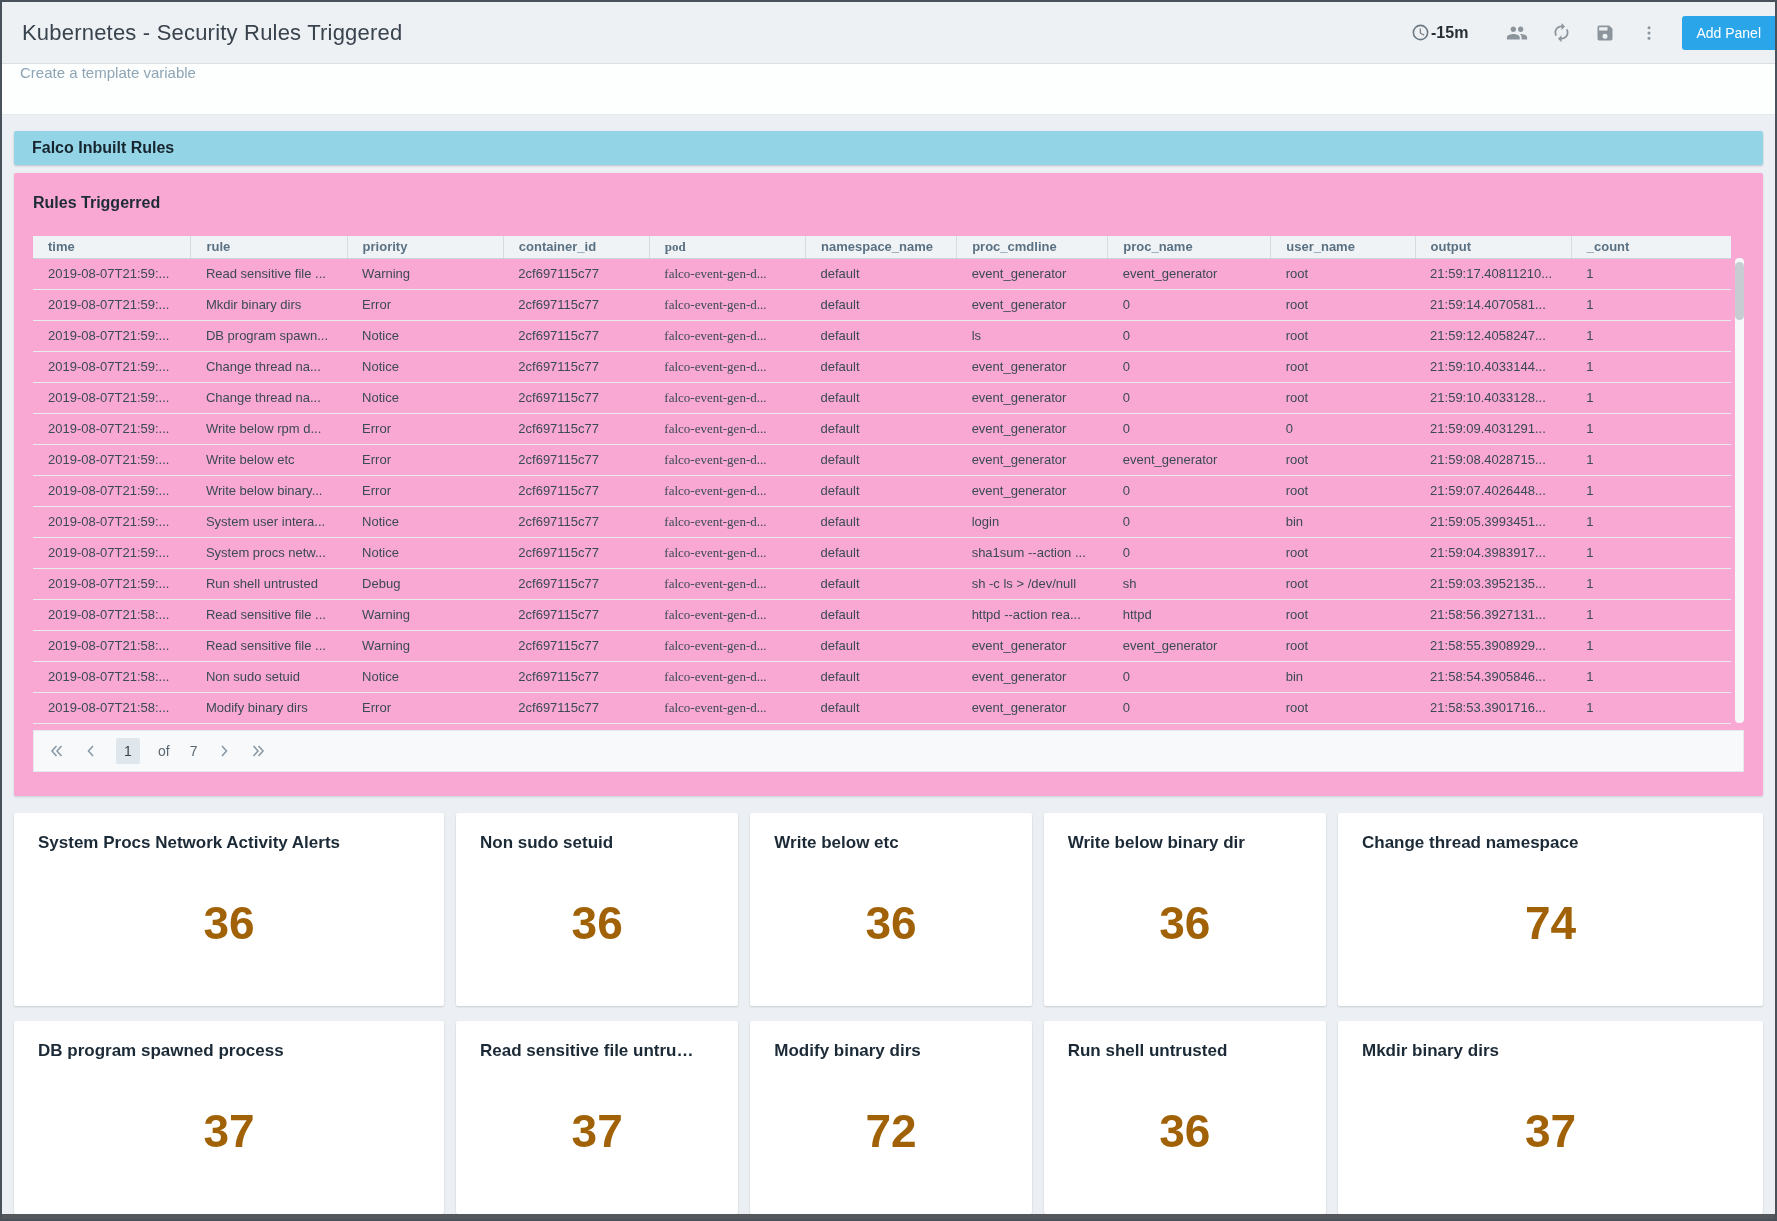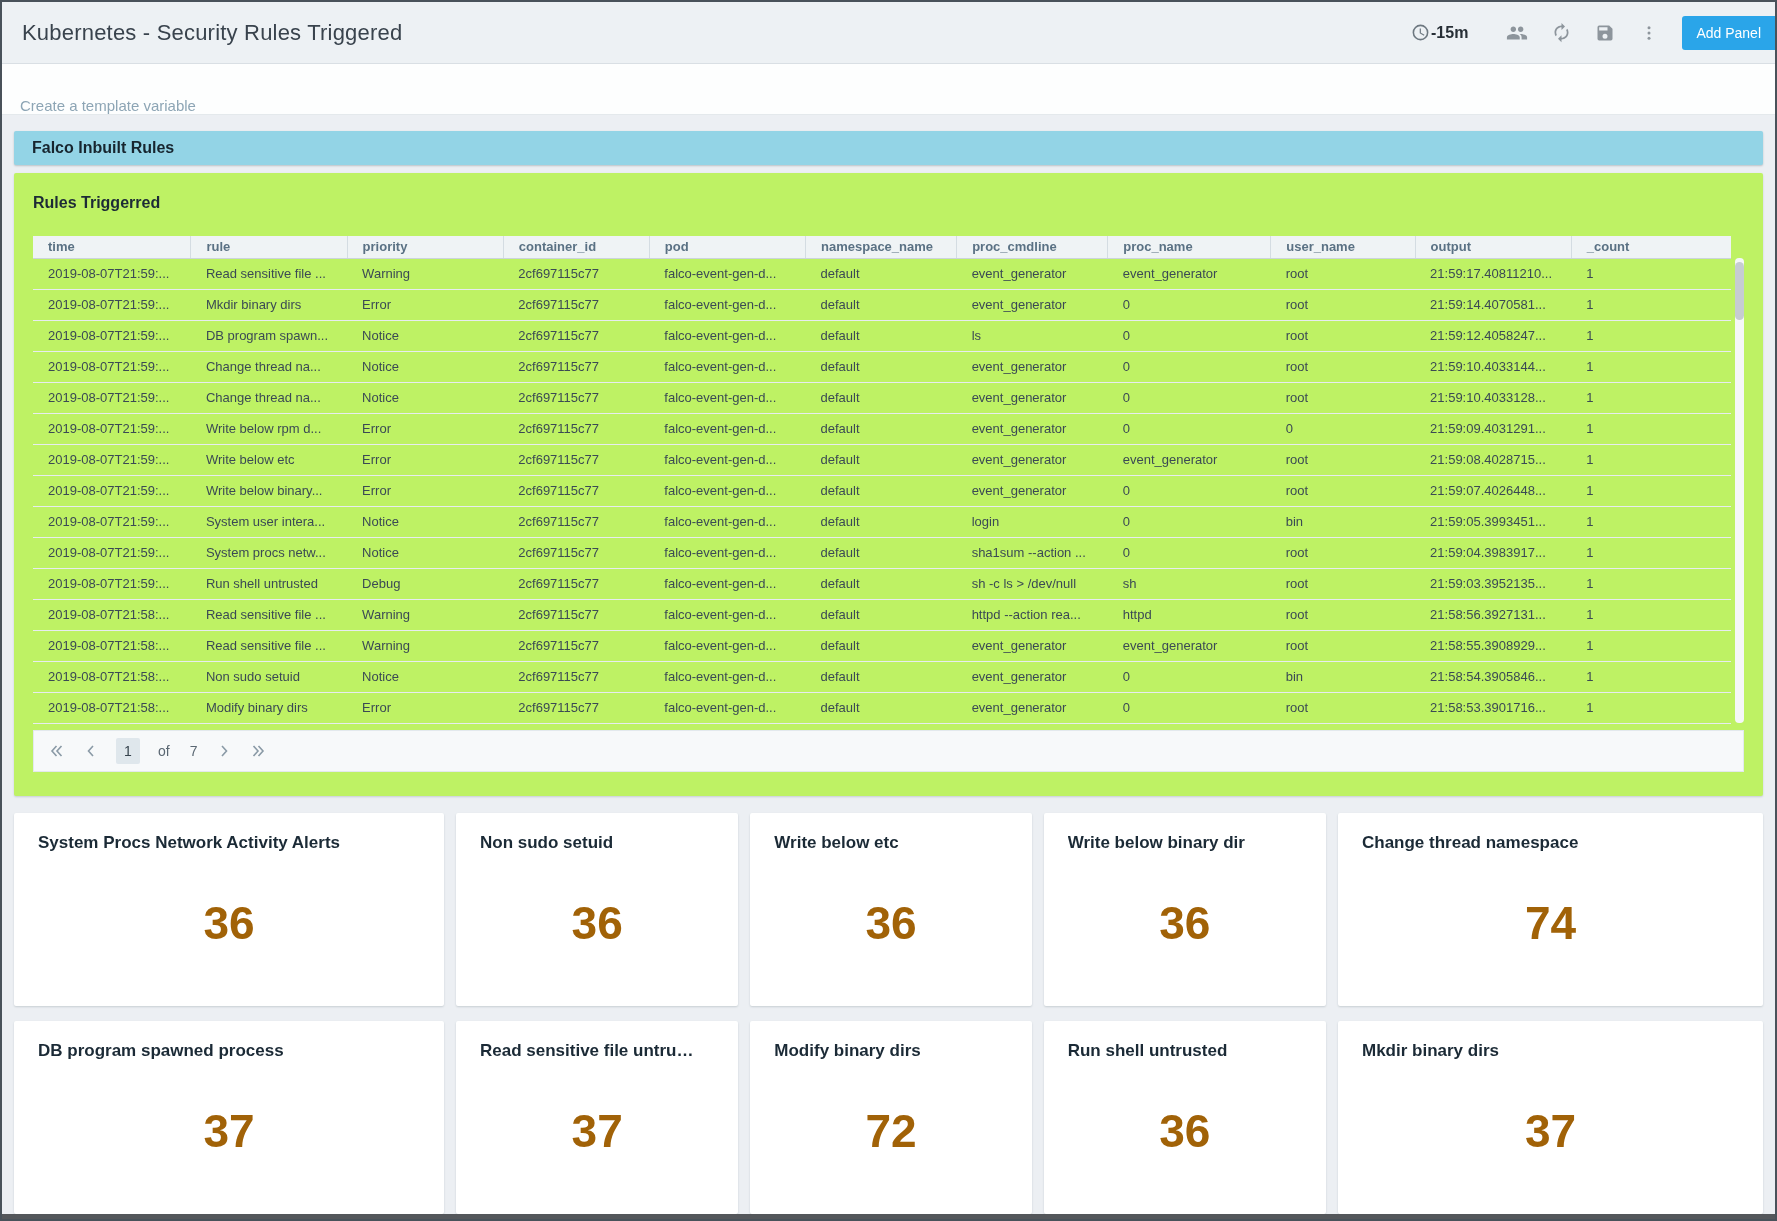--- a/index.html
+++ b/index.html
@@ -35,40 +35,40 @@
   .add-panel-btn {
     height:34px; padding:4px 14px; margin-left:6px; margin-right:-10px;
     background:#2aa5e9; color:#fff; border:none; border-radius:3px 0 0 3px;
     font-size:14px; font-family:"Liberation Sans", sans-serif; cursor:pointer;
   }
 
   
   .template-strip {
     height:51px; flex:0 0 51px; background:#fdfefe;
     border-bottom:1px solid #e4e9ec;
-    display:flex; align-items:flex-end; padding:0 18px;
+    display:flex; align-items:flex-start; padding:0 18px;
   }
   .template-link { font-size:15px; color:#8da5b5; cursor:pointer; }
 
   
   .section-banner {
     margin:16px 12px 8px;
     height:34px; flex:0 0 34px;
     background:#93d4e6;
     border-radius:2px;
     box-shadow:0 1px 2px rgba(40,60,70,.25);
     display:flex; align-items:center; padding:0 18px;
     cursor:pointer;
   }
   .section-banner-label { font-size:16px; font-weight:700; color:#17252f; }
 
   
   .rules-card {
     margin:0 12px; flex:0 0 623px;
-    background:#bef264; border-radius:2px;
+    background:#f9a8d4; border-radius:2px;
     box-shadow:0 1px 2px rgba(40,60,70,.18);
     display:flex; flex-direction:column;
   }
   .rules-card-title { padding:21px 19px 0; font-size:16px; font-weight:600; color:#1d2b36; }
   .table-wrap { position:relative; margin:24px 19px 0; flex:0 0 487px; }
   table.rules-table { border-collapse:collapse; table-layout:fixed; width:calc(100% - 13px); }
   .rules-table th {
     height:22px; background:#eff3f5;
     font-size:13px; font-weight:600; color:#5a7184; text-align:left;
     padding:0 6px 0 15px; border-right:1px solid #d4dce2; border-bottom:1px solid #cbd4da;
@@ -78,21 +78,21 @@
   .rules-table td {
     height:31px; font-size:13px; color:#3b4a54;
     padding:0 6px 0 15px; border-bottom:1px solid #e7ecf0;
     white-space:nowrap; overflow:hidden; text-overflow:clip;
   }
   
   .rules-table th:nth-child(1), .rules-table td:nth-child(1){width:9.3%;}
   .rules-table th:nth-child(2), .rules-table td:nth-child(2){width:9.2%;}
   .rules-table th:nth-child(3), .rules-table td:nth-child(3){width:9.2%;}
   .rules-table th:nth-child(4), .rules-table td:nth-child(4){width:8.6%;}
-  .rules-table th:nth-child(5), .rules-table td:nth-child(5){width:9.2%;}
+  .rules-table th:nth-child(5), .rules-table td:nth-child(5){width:9.2%;font-family:Liberation Serif, serif;}
   .rules-table th:nth-child(6), .rules-table td:nth-child(6){width:8.9%;}
   .rules-table th:nth-child(7), .rules-table td:nth-child(7){width:8.9%;}
   .rules-table th:nth-child(8), .rules-table td:nth-child(8){width:9.6%;}
   .rules-table th:nth-child(9), .rules-table td:nth-child(9){width:8.5%;}
   .rules-table th:nth-child(10),.rules-table td:nth-child(10){width:9.2%;}
   .rules-table th:nth-child(11),.rules-table td:nth-child(11){width:9.4%;}
 
   .v-scrollbar {
     position:absolute; top:22px; right:0; width:9px; height:465px;
     background:#f5f7f8; border-radius:4px;

